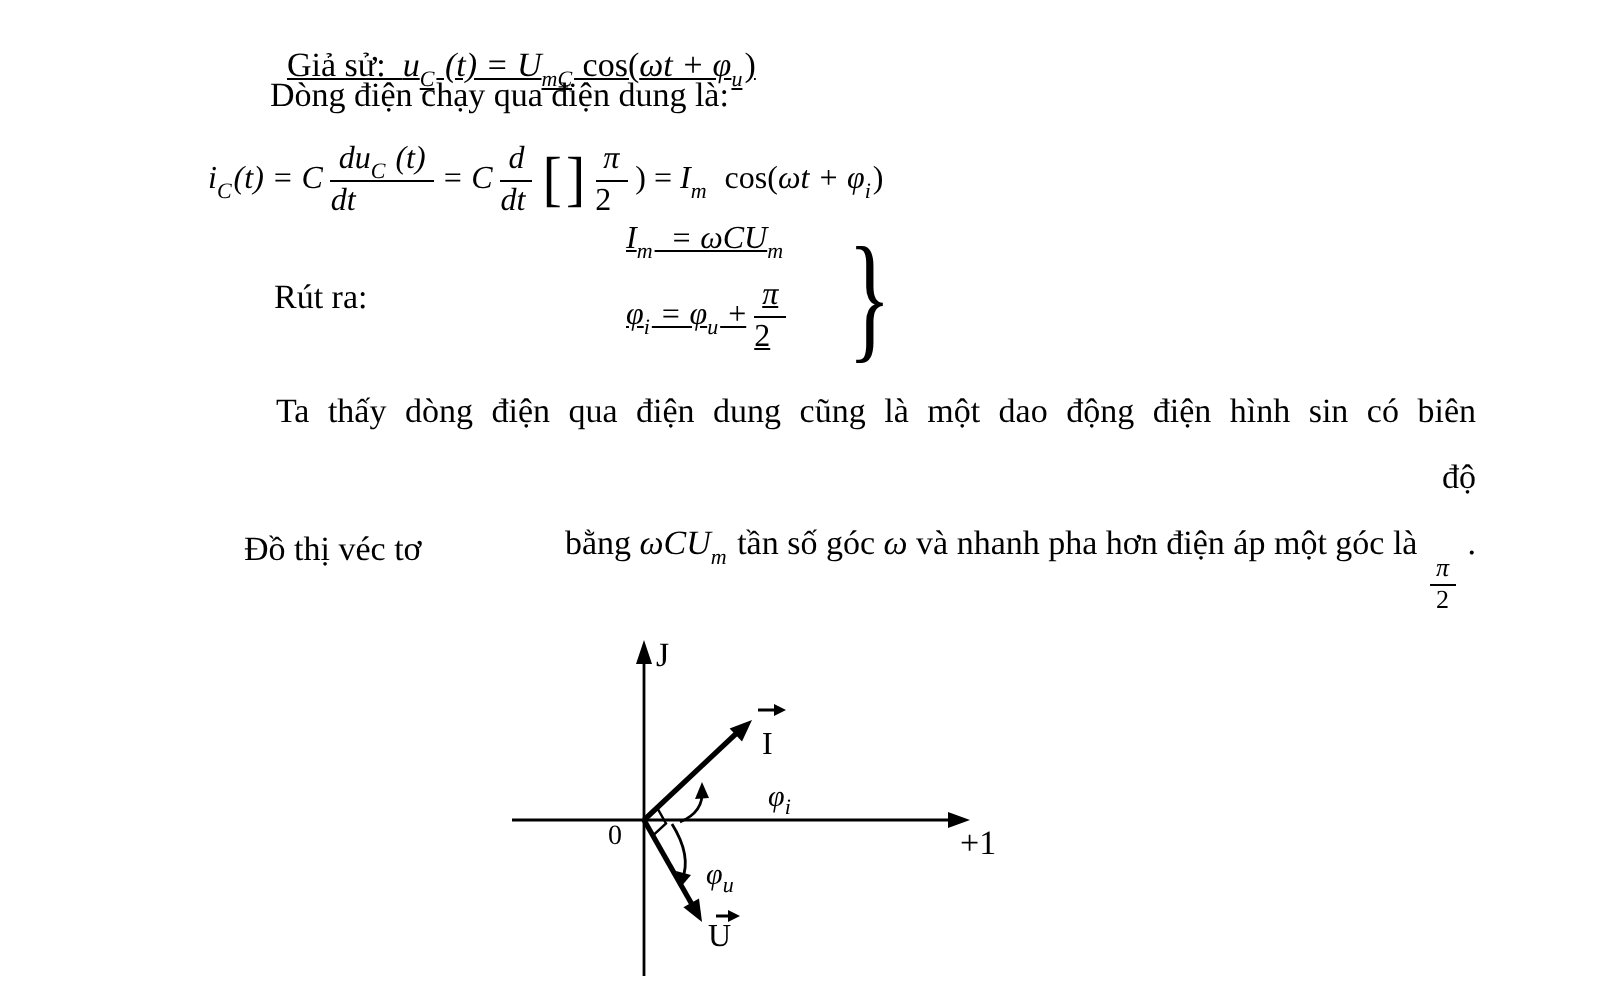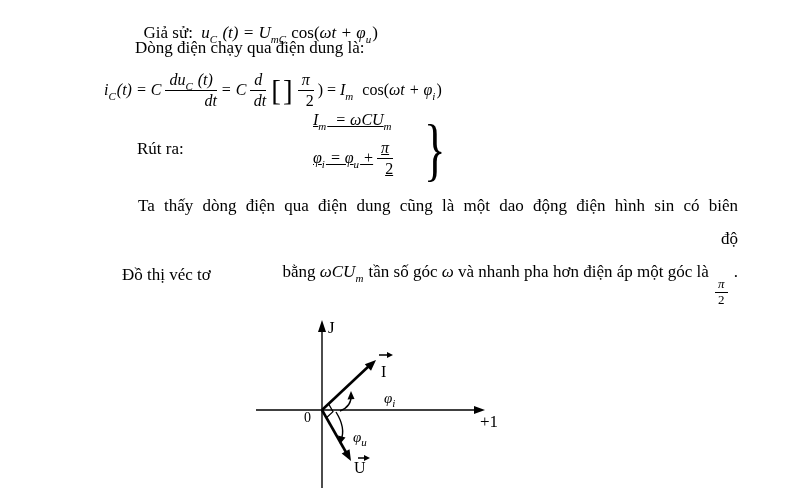--- a/index.html
+++ b/index.html
@@ -3,28 +3,28 @@
 <meta charset="utf-8">
 <style>
   html,body{margin:0;padding:0;}
   body{
     width:803px;height:493px;background:#ffffff;color:#000000;
     font-family:"Liberation Serif","DejaVu Serif",serif;
     position:relative;overflow:hidden;
   }
   .abs{position:absolute;}
   .row{font-size:17px;white-space:pre;}
-  .row span{white-space:pre;}
+  .row span{white-space:pre;text-decoration:underline;}
   .mi{font-style:italic;}
   .mr{font-style:normal;}
   .msub{font-size:11px;font-style:italic;position:relative;top:5px;margin-right:1px;}
   
   .eqrow{display:flex;align-items:center;font-size:16px;}
   .eqrow .tk{white-space:pre;}
-  .frac{display:inline-flex;flex-direction:column;align-items:flex-end;margin:0 4px;line-height:1.12;}
+  .frac{display:inline-flex;flex-direction:column;align-items:flex-start;margin:0 4px;line-height:1.12;}
   .frac .num{border-bottom:1.2px solid #000;padding:0 4px 1px;text-align:center;white-space:pre;}
   .frac .den{padding-top:1px;text-align:center;white-space:pre;}
   .bigbr{font-size:29px;line-height:1;font-style:normal;margin:0 1px;transform:scaleY(1.05);}
   .brace{font-size:56px;line-height:56px;transform:scale(0.8,1.26);transform-origin:top left;}
   .para{
     position:absolute;left:83px;top:189px;width:655px;
     font-size:17px;line-height:33px;text-align:right;
   }
   .para .indent1{word-spacing:5px;}
   .ifrac{display:inline-flex;flex-direction:column;align-items:center;

